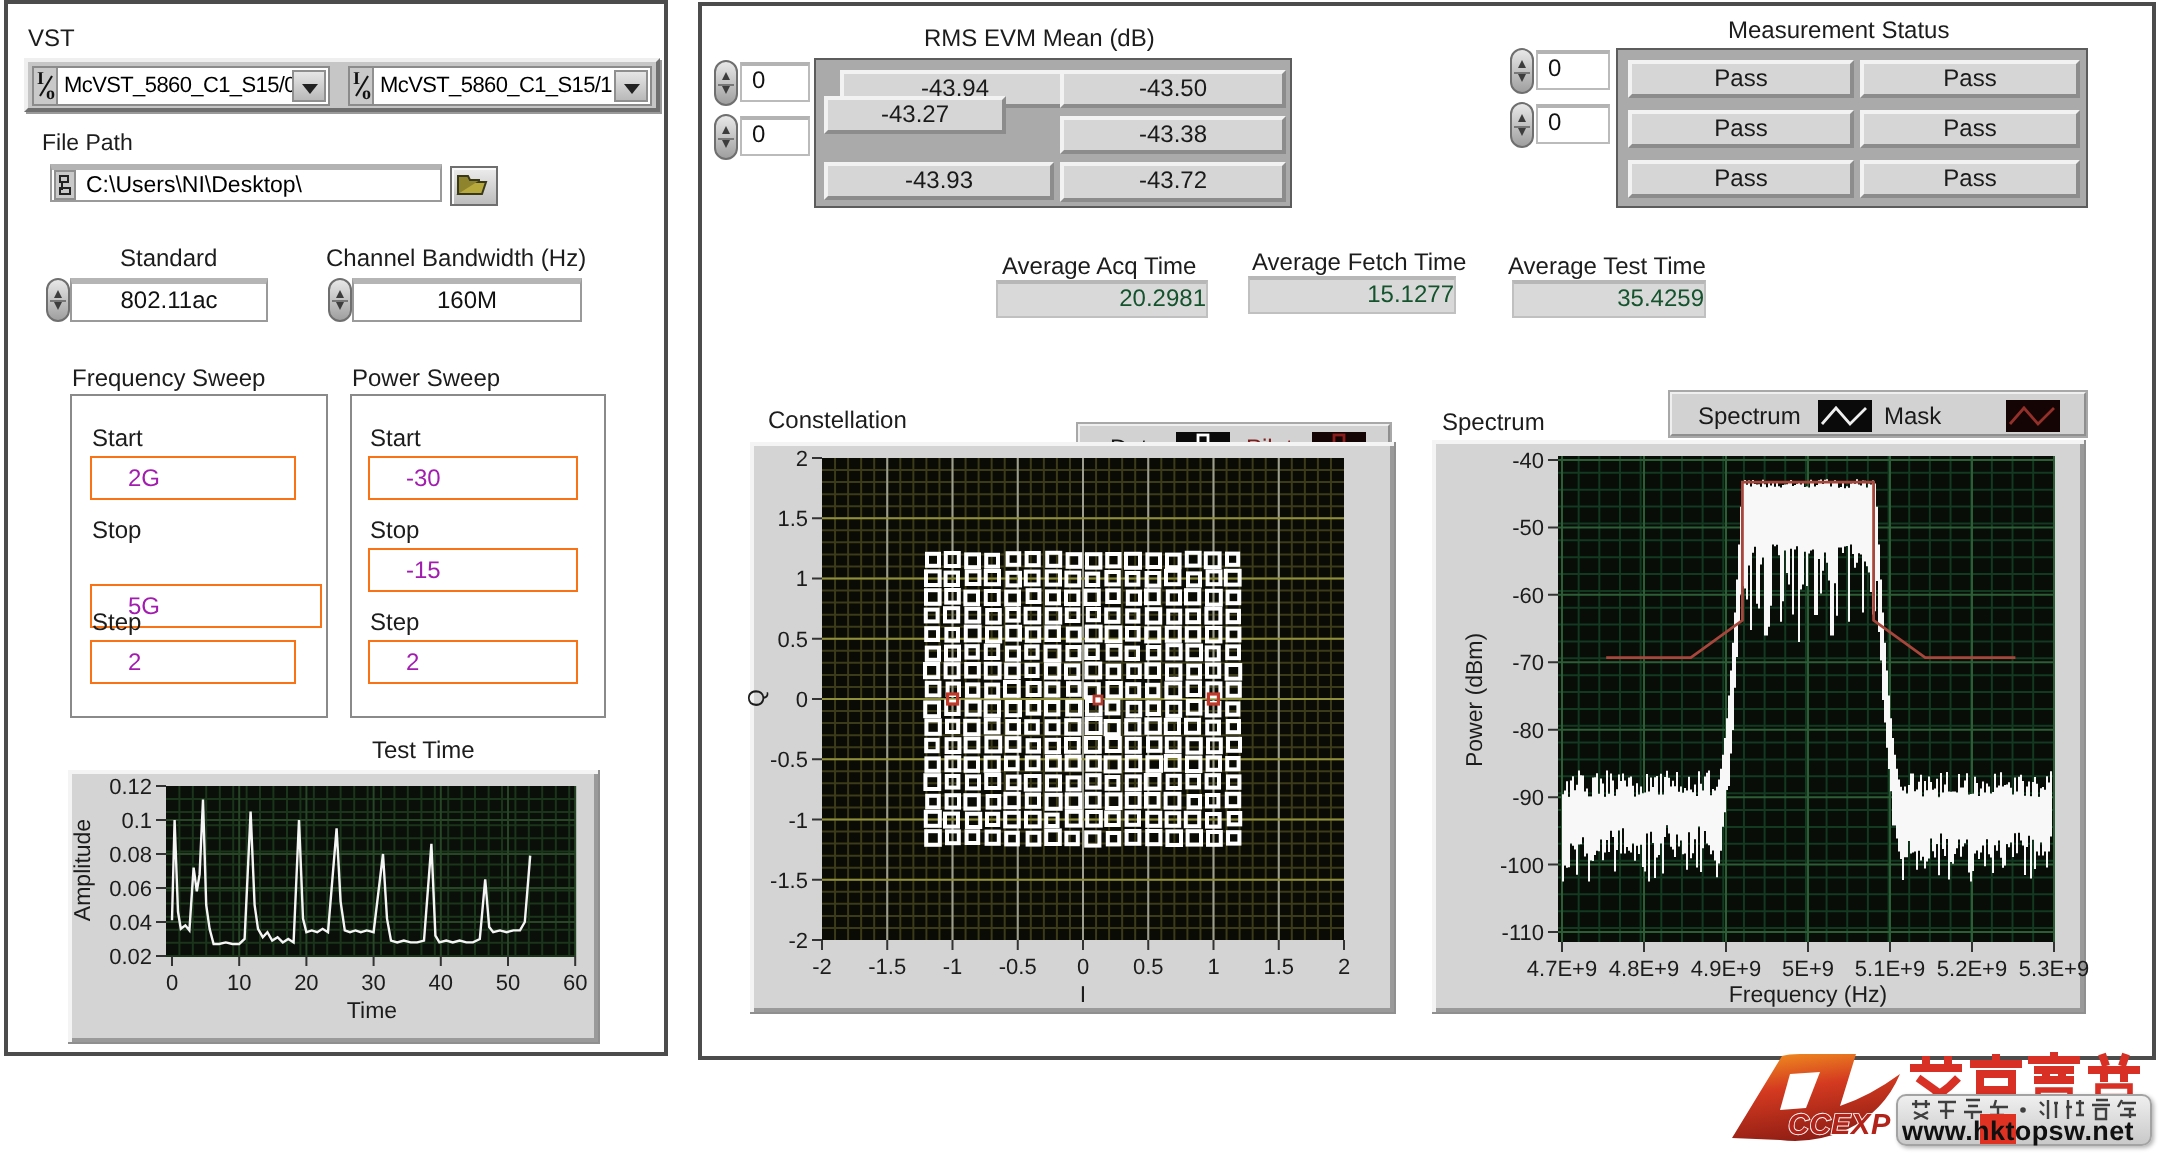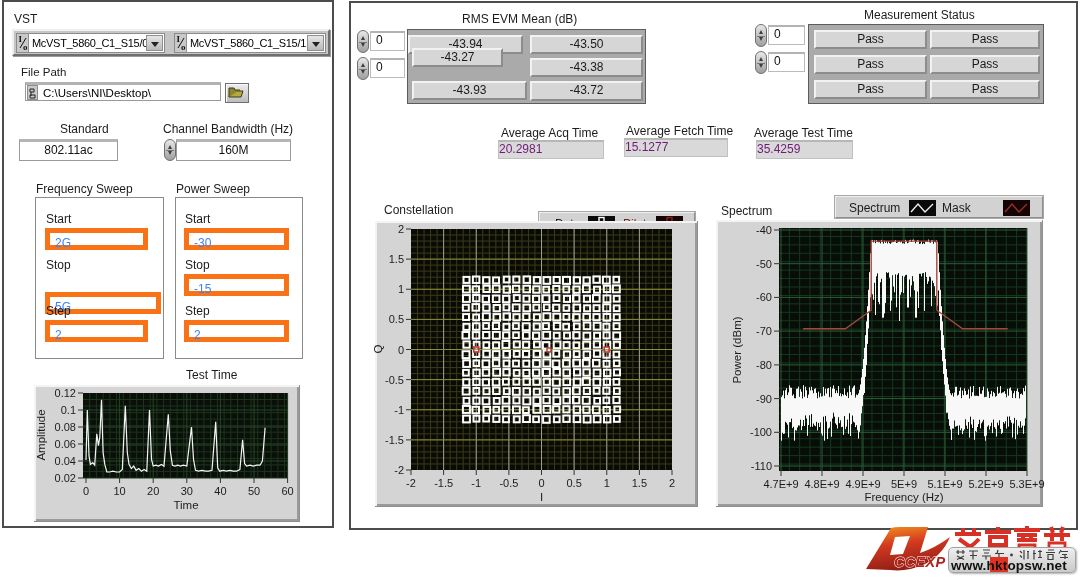--- a/index.html
+++ b/index.html
@@ -1,26 +1,26 @@
 <!DOCTYPE html>
 <html><head><meta charset="utf-8"><style>
 *{margin:0;padding:0;box-sizing:border-box}
 html,body{width:1080px;height:579px;background:#fff;font-family:"Liberation Sans",sans-serif;overflow:hidden}
 .abs{position:absolute}
 .lab{position:absolute;font-size:11.5px;color:#1c1c1c;white-space:nowrap}
-.inp{position:absolute;background:#fff;border:5px solid #f97316;font-size:12px;color:#3b82f6;padding-left:5px}
+.inp{position:absolute;background:#fff;border:1px solid #f97316;font-size:12px;color:#a21caf;padding-left:18px}
 .cellr{position:absolute;background:#d6d6d6;border:2px solid;border-color:#f2f2f2 #8c8c8c #8c8c8c #f2f2f2;font-size:12px;color:#1a1a1a;text-align:center}
 .spin{position:absolute;width:12px;background:linear-gradient(180deg,#e8e8e8,#9f9f9f);border:1px solid #6f6f6f;border-radius:6px}
 .spin i{position:absolute;left:2.5px;width:0;height:0;border-left:2.8px solid transparent;border-right:2.8px solid transparent}
 .spin i.u{top:5px;border-bottom:4px solid #3d3d3d}
 .spin i.d{bottom:5px;border-top:4px solid #3d3d3d}
 .spin s{position:absolute;left:1px;right:1px;top:50%;border-top:1px solid #777}
 .gbox{position:absolute;border:1px solid #8a8a8a;background:#fff}
 .vfield{position:absolute;background:#fff;border:1px solid #9a9a9a;border-top:3px solid #b5b5b5;font-size:12px;color:#111;text-align:center}
-.gr{position:absolute;background:#d9d9d9;border:1px solid #c0c0c0;border-top:2px solid #b7b7b7;font-size:12px;color:#701a75;text-align:left}
+.gr{position:absolute;background:#d9d9d9;border:1px solid #c0c0c0;border-top:2px solid #b7b7b7;font-size:12px;color:#14532d;text-align:right}
 .legbox{position:absolute;background:#d2d2d2;border:1px solid;border-color:#efefef #8f8f8f #8f8f8f #efefef;box-shadow:0 0 0 1px #a8a8a8}
 </style></head><body>
 
 <div class="abs" style="left:2px;top:0;width:332px;height:528px;border:2px solid #4c4c4c;background:#fff"></div>
 
 <div class="abs" style="left:349px;top:1px;width:729px;height:529px;border:2px solid #4c4c4c;background:#fff"></div>
 
 <div class="lab" style="left:14px;top:12px;font-weight:normal;font-size:12px">VST</div>
 
 <div class="abs" style="left:12px;top:29px;width:318px;height:27px;background:#c6c6c6;border-top:2px solid #efefef;border-left:2px solid #efefef;border-right:2px solid #6f6f6f;border-bottom:2px solid #6f6f6f;box-shadow:1px 1px 0 #9a9a9a"></div>
@@ -68,21 +68,21 @@
 </div>
 
 <div class="lab" style="left:60px;top:122px;font-size:12px">Standard</div>
 
 <div class="spin" style="left:23px;top:139px;height:22px">
     <i class="u"></i>
     <s></s>
     <i class="d"></i>
   </div>
 
-<div class="vfield" style="left:19px;top:139px;width:99px;height:22px;line-height:17px">802.11ac</div>
+<div class="vfield" style="left:35px;top:139px;width:99px;height:22px;line-height:17px">802.11ac</div>
 
 <div class="lab" style="left:163px;top:122px;font-size:12px">Channel Bandwidth (Hz)</div>
 
 <div class="spin" style="left:164px;top:139px;height:22px">
     <i class="u"></i>
     <s></s>
     <i class="d"></i>
   </div>
 
 <div class="vfield" style="left:176px;top:139px;width:115px;height:22px;line-height:17px">160M</div>
@@ -162,21 +162,21 @@
 
 <div class="spin" style="left:357px;top:57px;height:23px;border-radius:7px">
     <i class="u"></i>
     <s></s>
     <i class="d"></i>
   </div>
 
 <div class="abs" style="left:370px;top:58px;width:35px;height:20px;background:#fff;border:1px solid #bbb;border-top:2px solid #b3b3b3;font-size:12px;color:#111;padding-left:5px">0</div>
 
 <div class="abs" style="left:407px;top:29px;width:239px;height:75px;background:#aaa;border:1px solid #5c5c5c"></div>
-<div class="cellr" style="left:408px;top:35px;width:115px;height:19px;line-height:14px">-43.94</div>
+<div class="cellr" style="left:420px;top:35px;width:115px;height:19px;line-height:14px">-43.94</div>
 <div class="cellr" style="left:530px;top:35px;width:113px;height:19px;line-height:14px">-43.50</div>
 <div class="cellr" style="left:412px;top:48px;width:91px;height:19px;line-height:14px">-43.27</div>
 <div class="cellr" style="left:530px;top:58px;width:113px;height:19px;line-height:14px">-43.38</div>
 <div class="cellr" style="left:412px;top:81px;width:115px;height:19px;line-height:14px">-43.93</div>
 <div class="cellr" style="left:530px;top:81px;width:113px;height:20px;line-height:14px">-43.72</div>
 
 <div class="lab" style="left:501px;top:126px;font-size:12px">Average Acq Time</div>
 
 <div class="gr" style="left:498px;top:140px;width:106px;height:19px;line-height:15px">20.2981</div>
 

